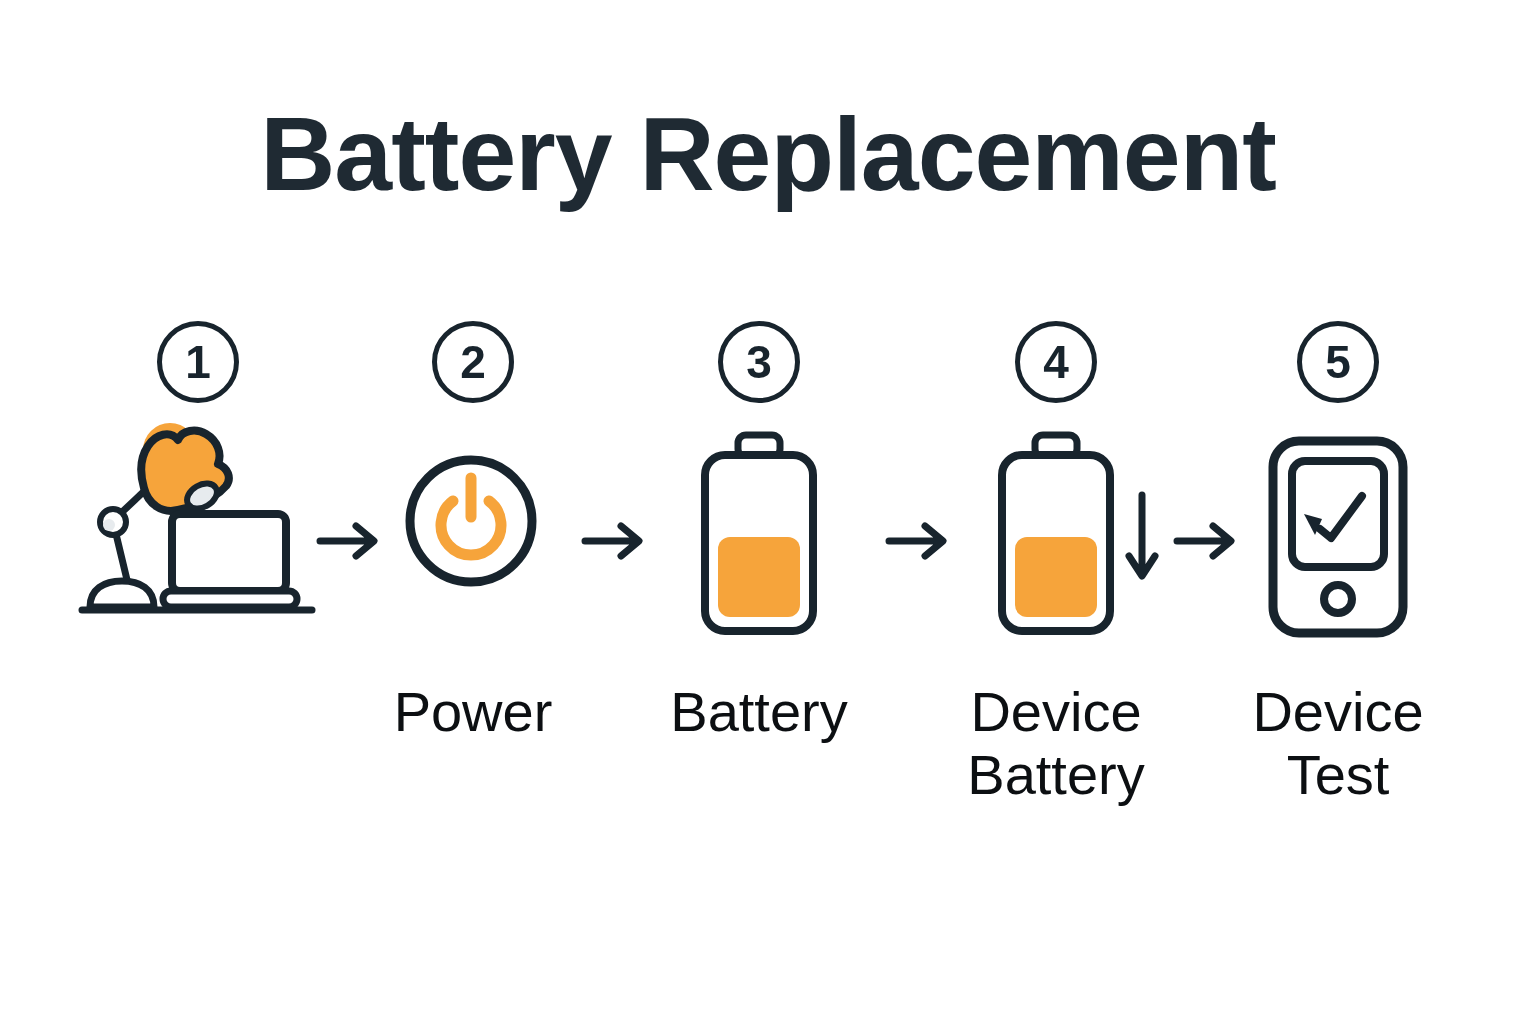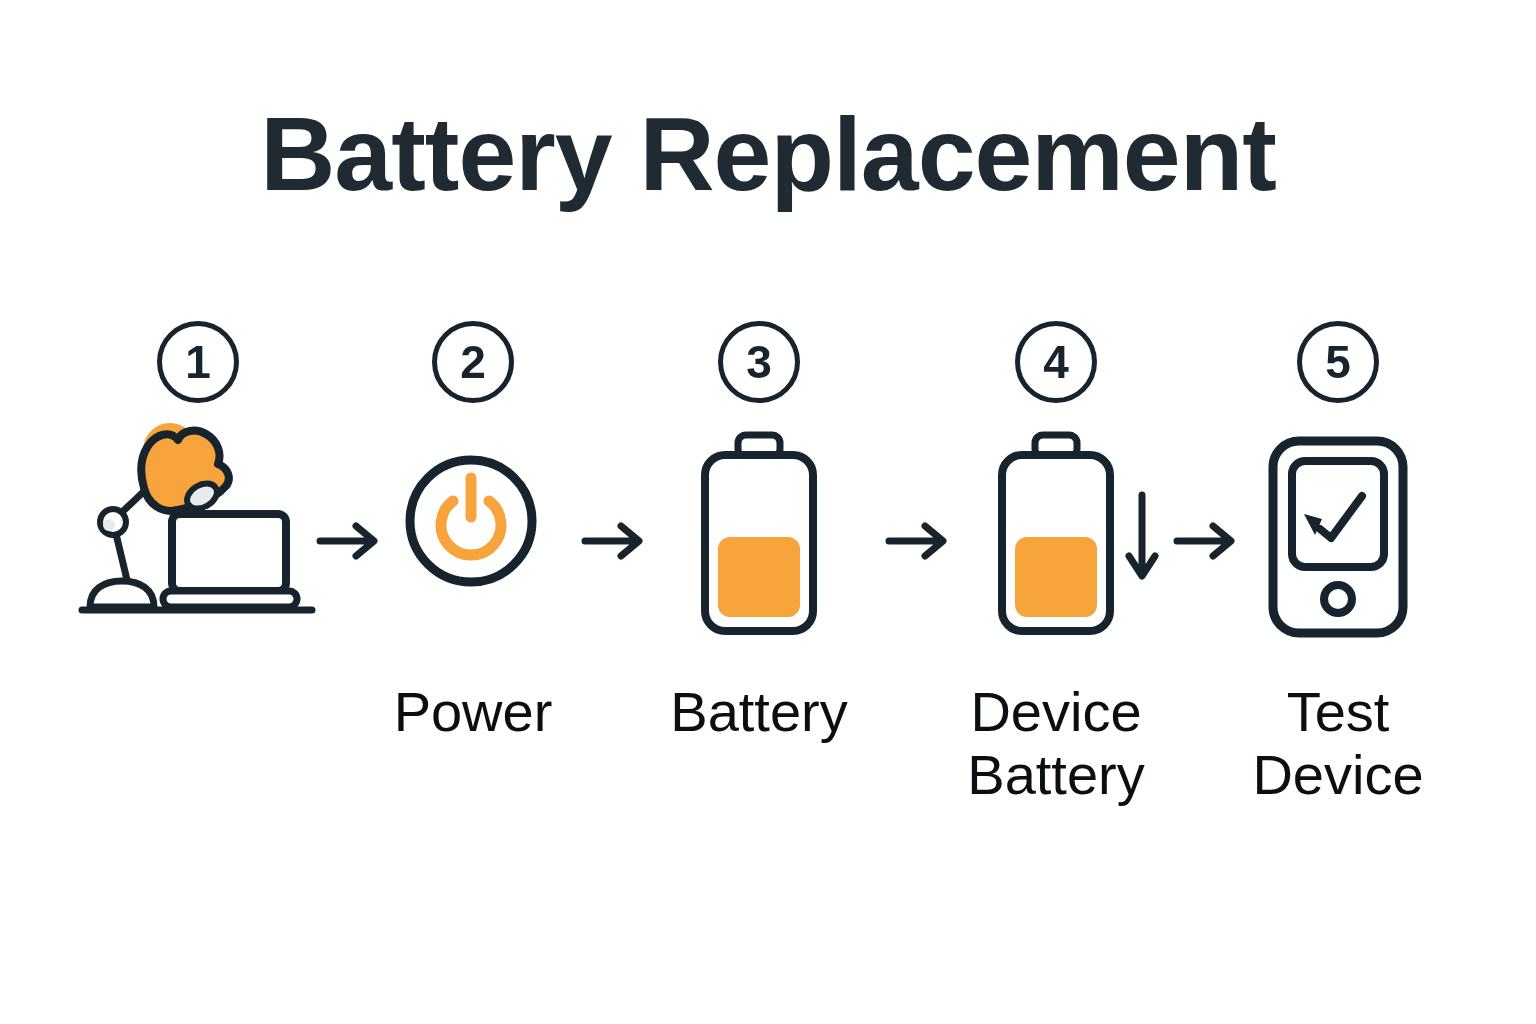--- a/index.html
+++ b/index.html
@@ -151,17 +151,17 @@
     <div>Power</div>
   </div>
   <div class="abs label" style="left:599px">
     <div>Battery</div>
   </div>
   <div class="abs label" style="left:896px">
     <div>Device</div>
     <div>Battery</div>
   </div>
   <div class="abs label" style="left:1178px">
+    <div>Device</div>
     <div>Test</div>
-    <div>Device</div>
   </div>
 
 </div>
 
 </body></html>

